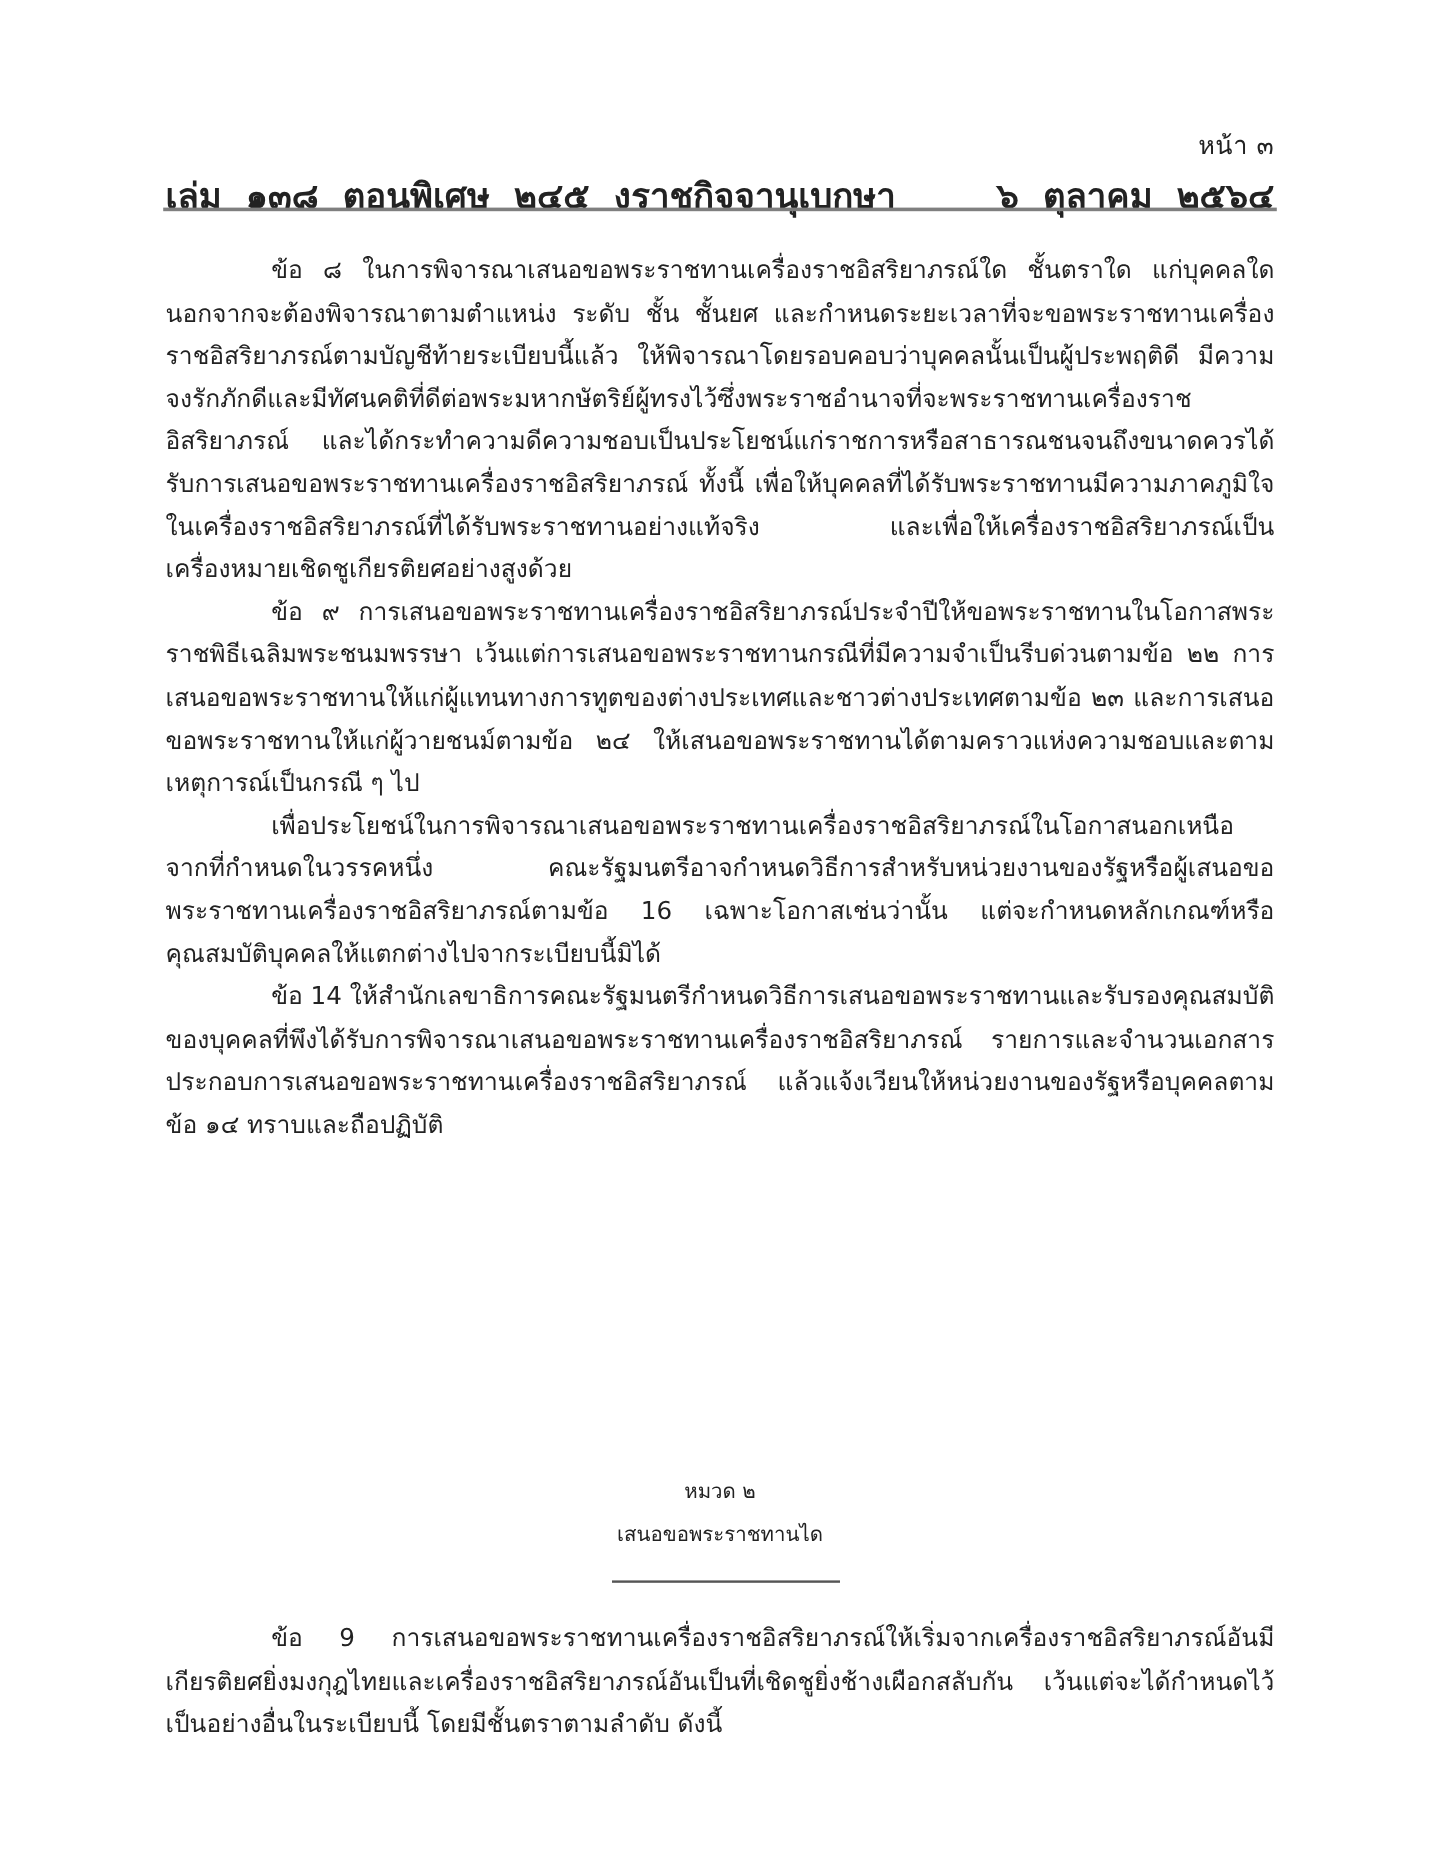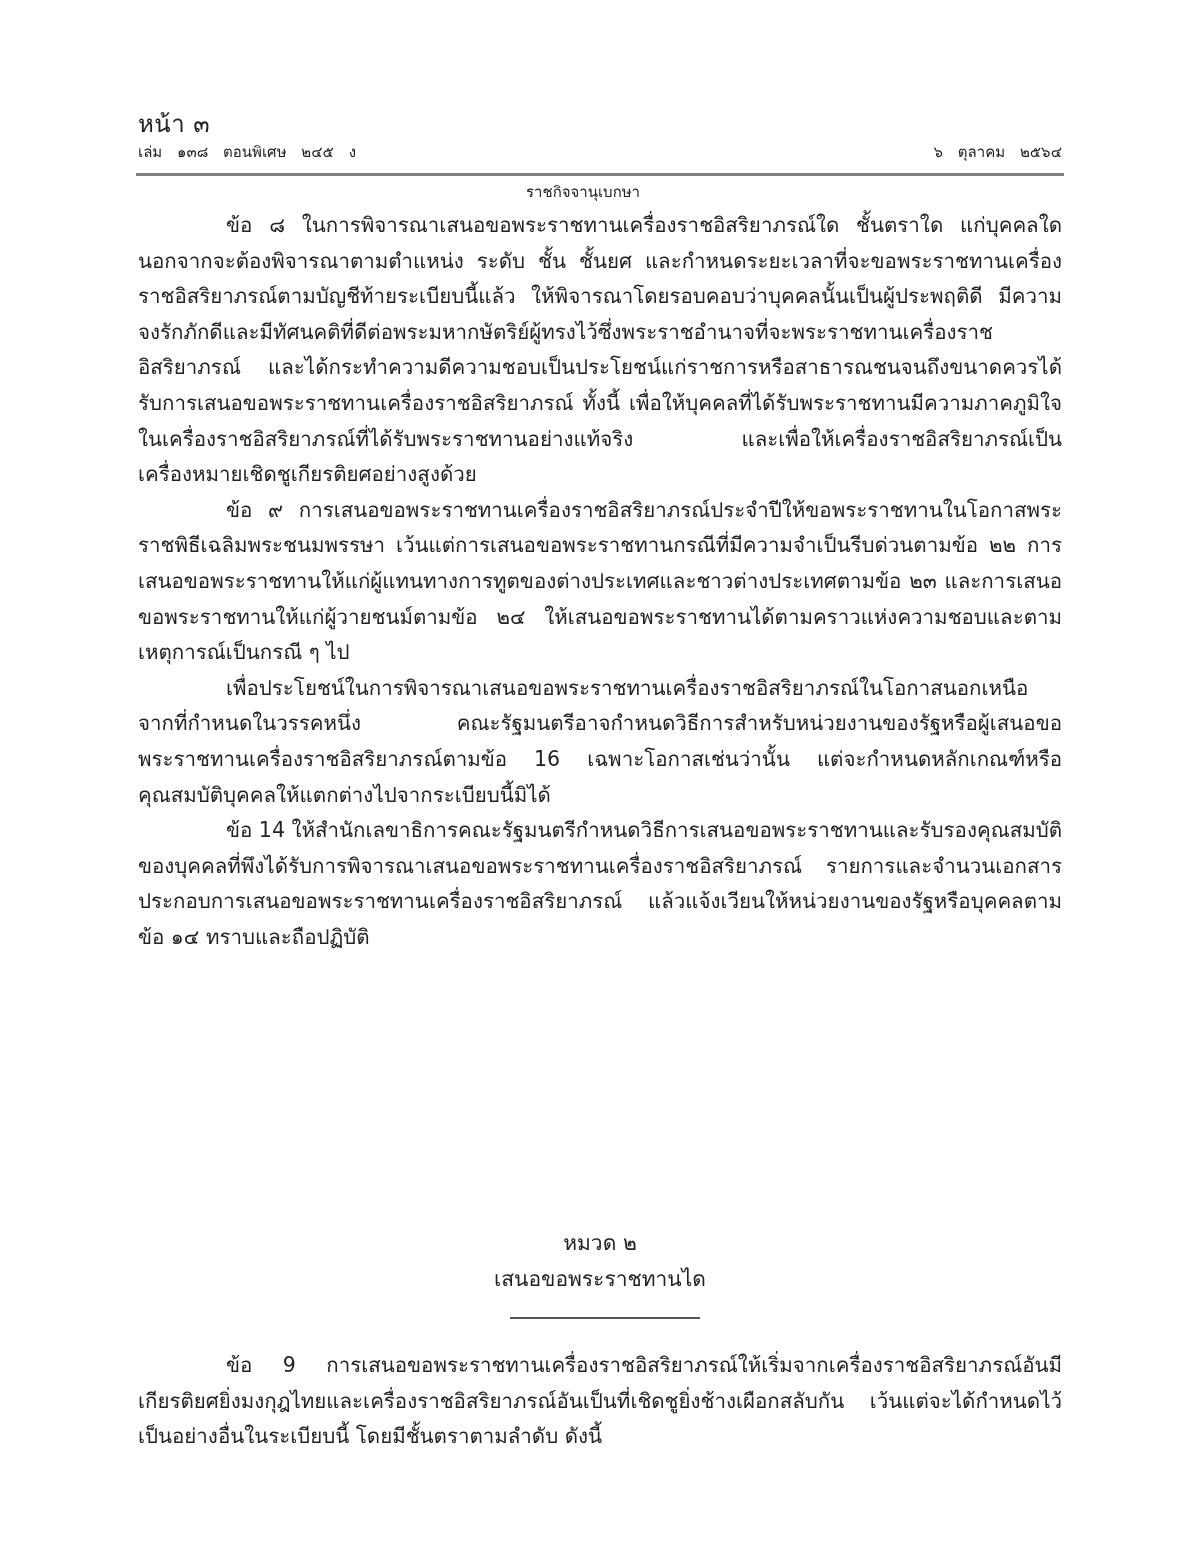--- a/index.html
+++ b/index.html
@@ -19,45 +19,45 @@
       position: absolute;
       left: 138px;
       top: 0;
       width: 924px;
     }
     .page-no {
       position: absolute;
       top: 104px;
       left: 0;
       width: 924px;
-      text-align: left;
-      font-size: 24px;
+      text-align: right;
+      font-size: 21px;
       letter-spacing: 0.5px;
     }
     .header-row {
       position: absolute;
       top: 140px;
       left: 0;
       width: 924px;
       height: 30px;
-      font-size: 15px;
+      font-size: 29px;
+      font-weight: bold;
     }
     .header-row .left {
       position: absolute;
       left: 0;
       top: 0;
       white-space: nowrap;
       word-spacing: 10px;
     }
     .header-row .center {
       position: absolute;
       left: 388px;
       top: 0;
       white-space: nowrap;
-      margin-top: 40px;
     }
     .header-row .right {
       position: absolute;
       right: 0;
       top: 0;
       white-space: nowrap;
       word-spacing: 10px;
     }
     .header-rule {
       position: absolute;
@@ -81,21 +81,21 @@
       margin: 0;
     }
     .para.indent {
       text-indent: 88px;
     }
     .section-heading {
       position: absolute;
       left: 0;
       width: 924px;
       text-align: center;
-      font-size: 21px;
+      font-size: 17px;
       line-height: 35.6px;
     }
     .section-rule {
       position: absolute;
       top: 1317px;
       left: 372px;
       width: 190px;
       height: 2px;
       background: #555555;
     }

